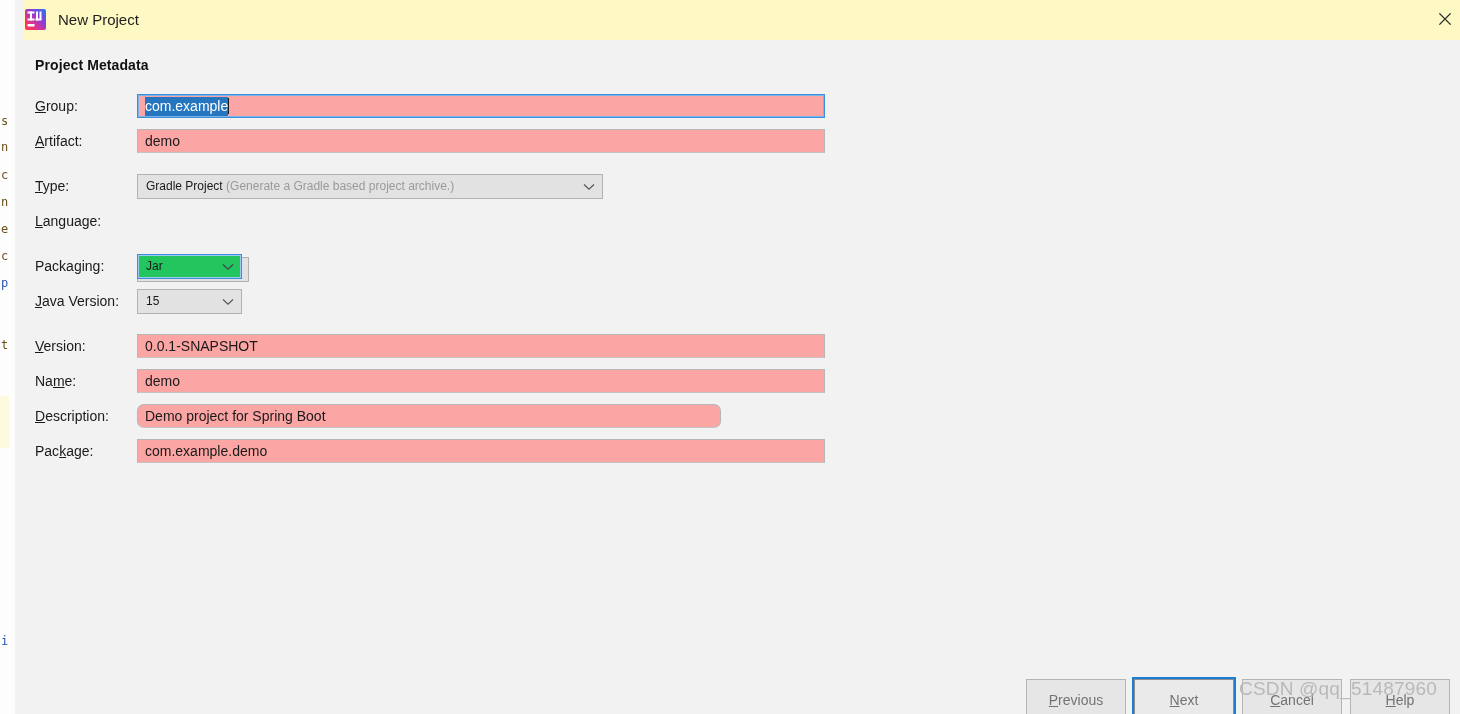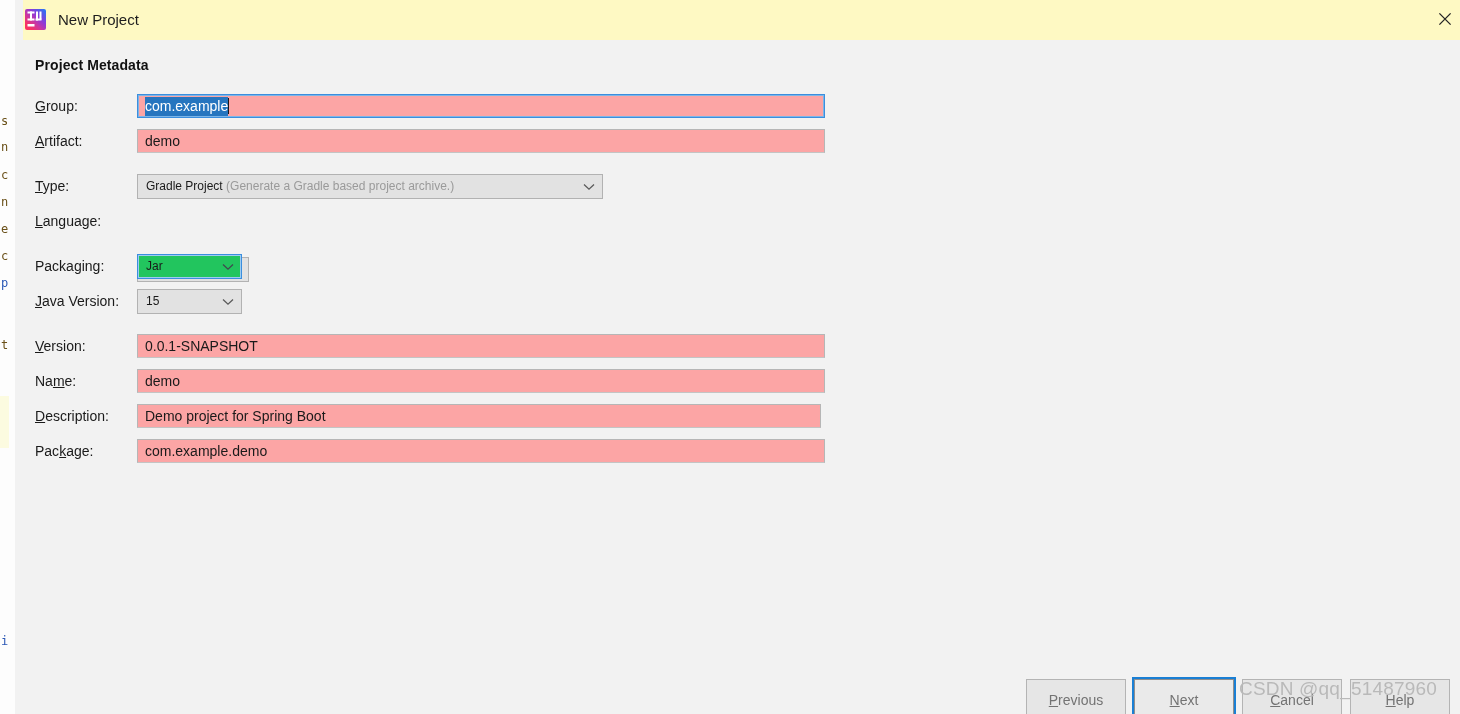--- a/index.html
+++ b/index.html
@@ -335,21 +335,21 @@
     <div class="text-input" style="width:688px;"><span>0.0.1-SNAPSHOT</span></div>
   </div>
 
   <div class="row" style="top:369px;">
     <div class="fld-label"><span>Na</span><u>m</u><span>e:</span></div>
     <div class="text-input" style="width:688px;"><span>demo</span></div>
   </div>
 
   <div class="row" style="top:404px;">
     <div class="fld-label"><span></span><u>D</u><span>escription:</span></div>
-    <div class="text-input" style="width:684px;"><span>Demo project for Spring Boot</span></div>
+    <div class="text-input" style="width:584px;border-radius:7px;"><span>Demo project for Spring Boot</span></div>
   </div>
 
   <div class="row" style="top:439px;">
     <div class="fld-label"><span>Pac</span><u>k</u><span>age:</span></div>
     <div class="text-input" style="width:688px;"><span>com.example.demo</span></div>
   </div>
 
   <div class="btn" style="left:1011px;width:100px;">
     <span><span></span><u>P</u><span>revious</span></span>
   </div>

